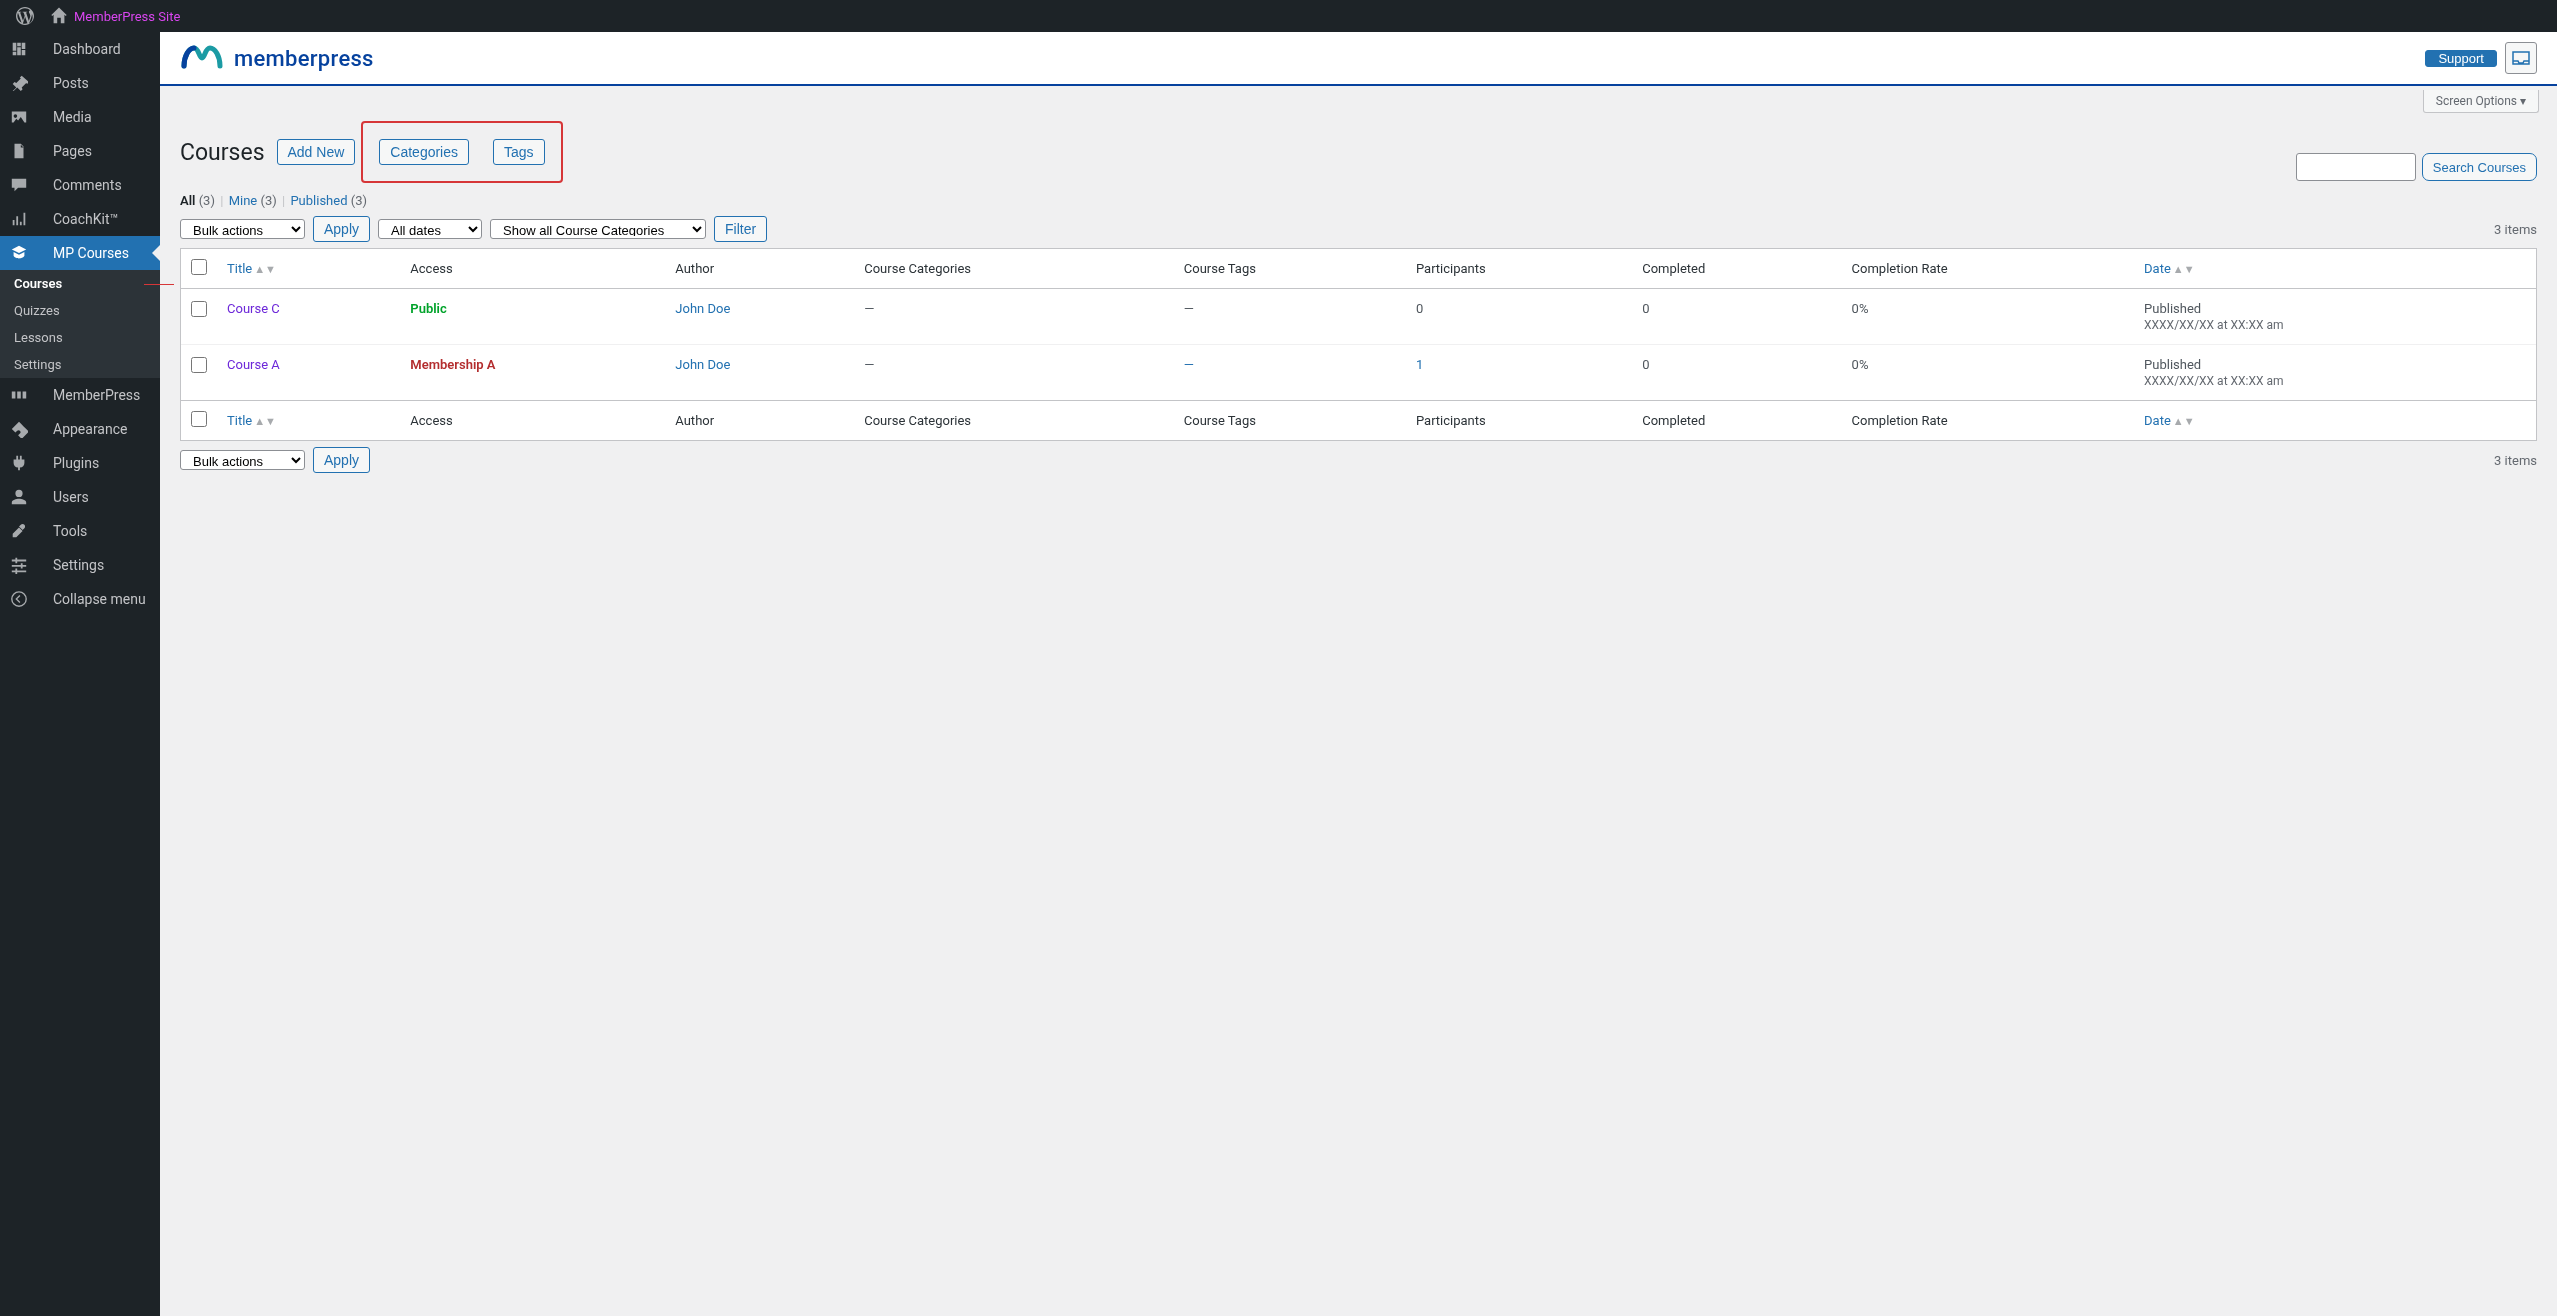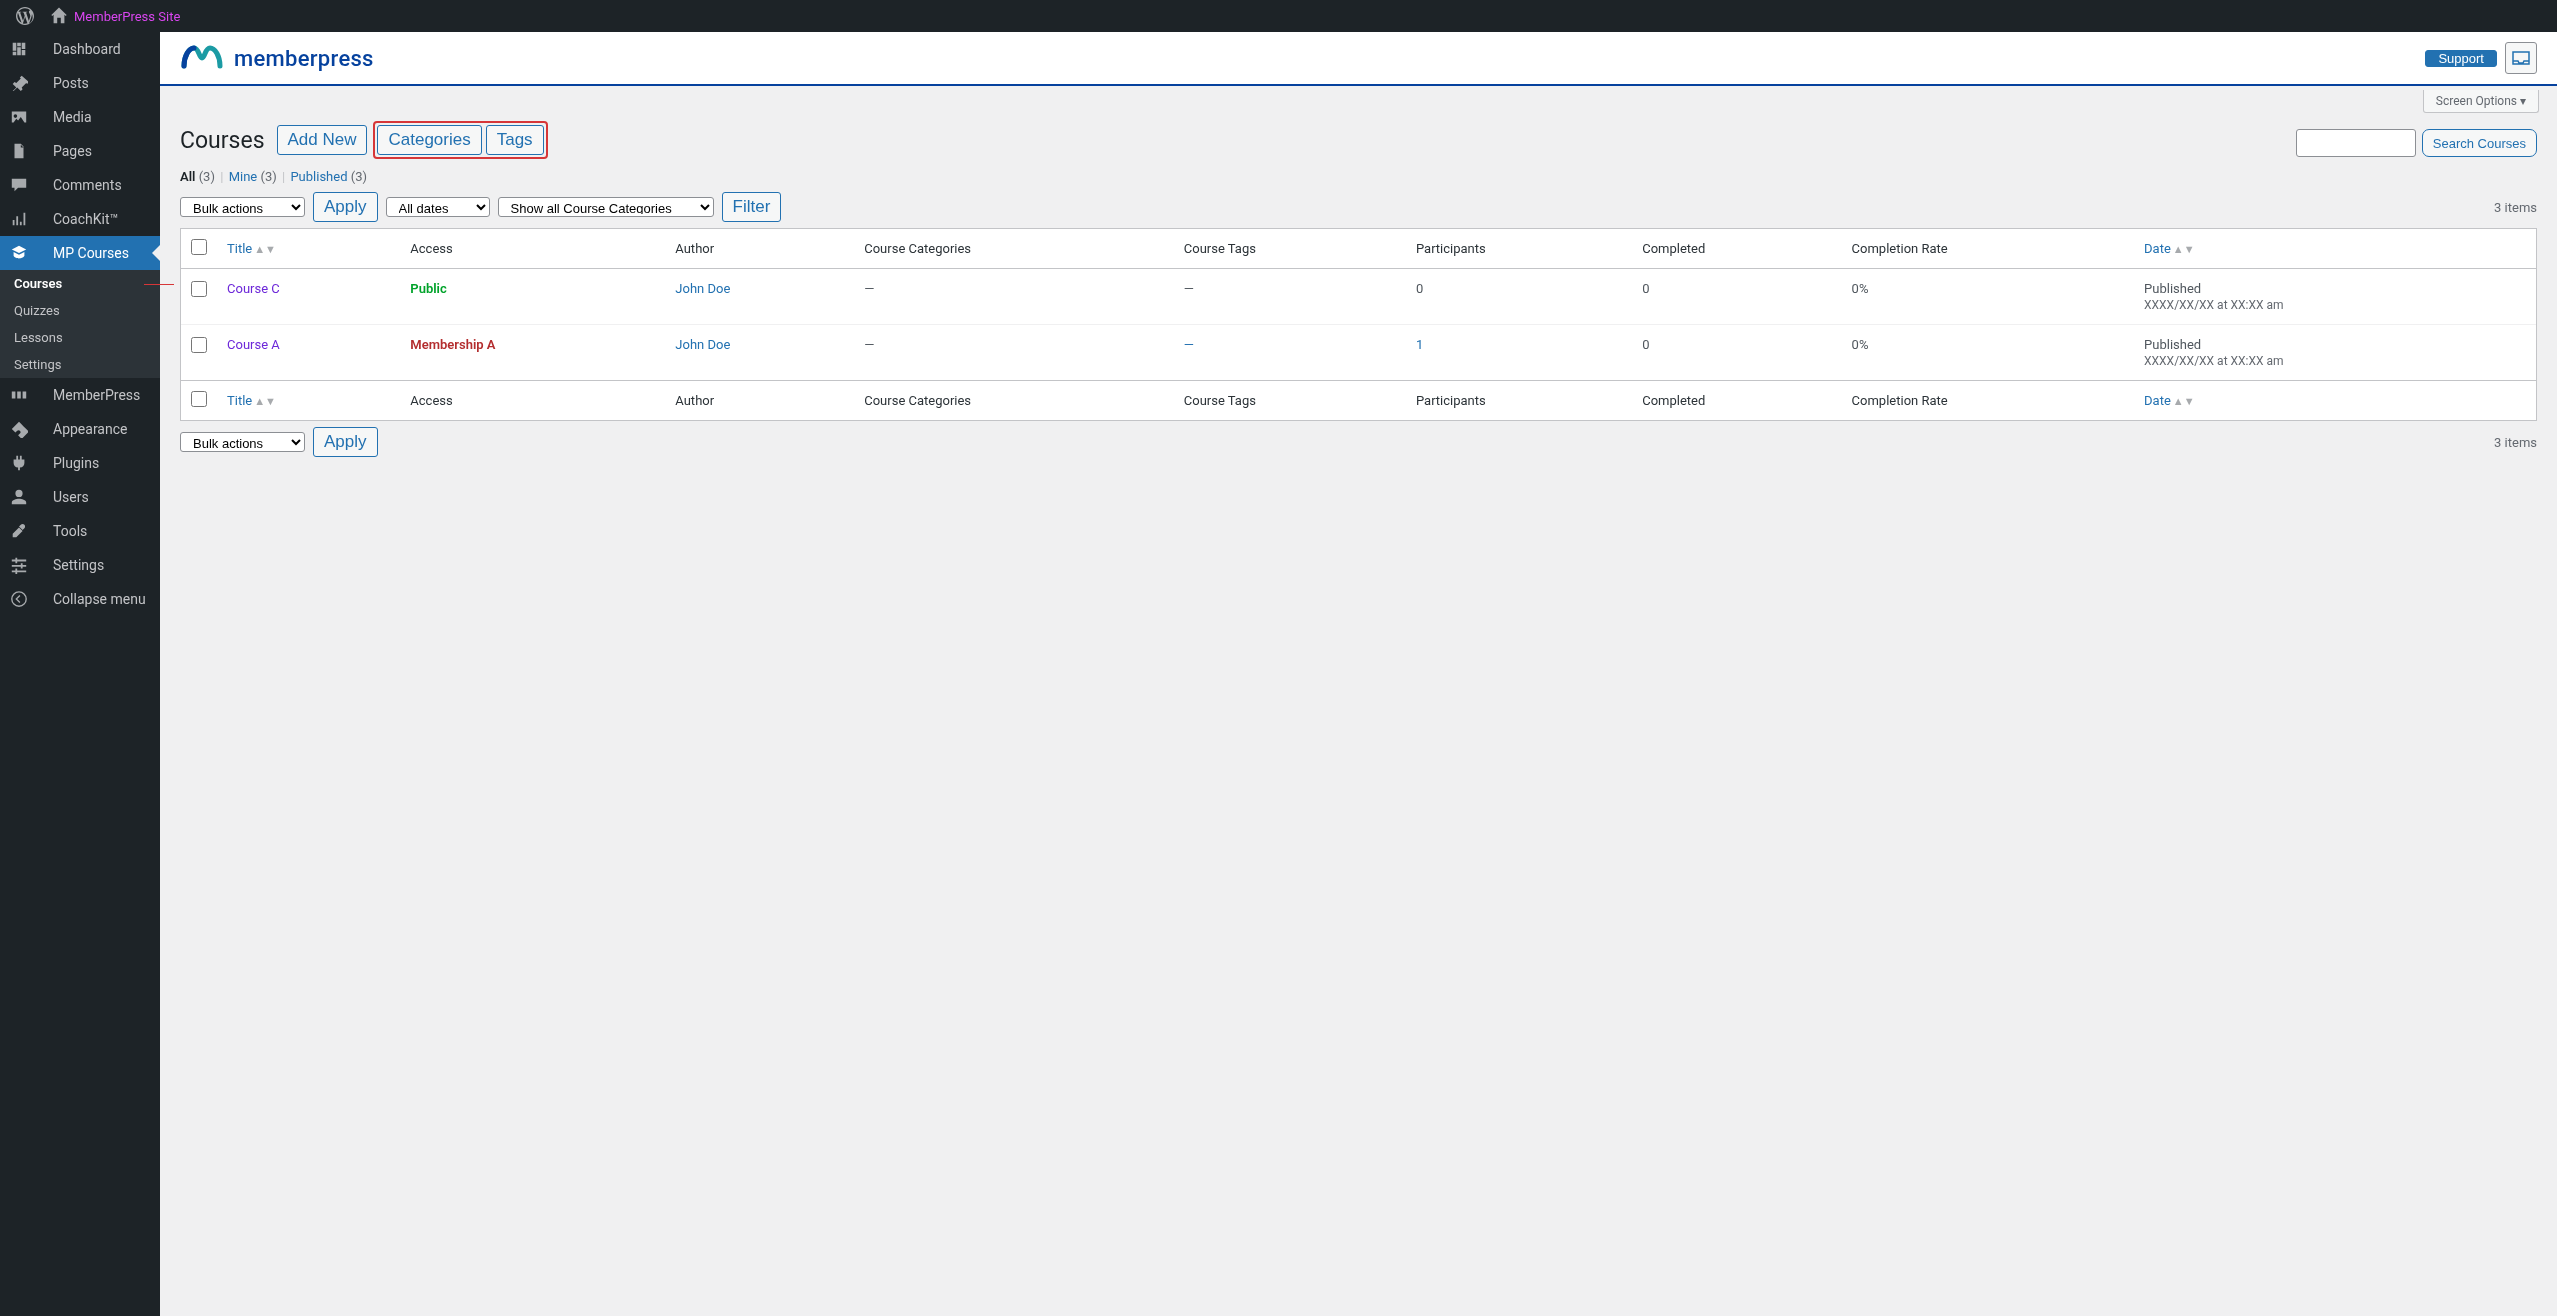--- a/index.html
+++ b/index.html
@@ -34,22 +34,22 @@
 .square-btn { width: 32px; height: 32px; border: 1px solid #8c8f94; border-radius: 3px; display: flex; align-items: center; justify-content: center; background: #f6f7f7; cursor: pointer; }
 .square-btn svg { width: 20px; height: 20px; fill: #2271b1; }
 
 .screen-options { display: flex; justify-content: flex-end; padding: 4px 18px 0; }
 .screen-options-tab { background: #f6f7f7; border: 1px solid #c3c4c7; border-top: none; border-radius: 0 0 3px 3px; padding: 4px 12px; font-size: 12px; color: #646970; cursor: pointer; }
 
 .content { padding: 8px 20px 40px; }
 
 .page-title-row { display: flex; align-items: center; gap: 6px; margin-bottom: 10px; }
 .page-title { font-size: 23px; font-weight: 400; color: #1d2327; margin-right: 6px; }
-.action-btn { border: 1px solid #2271b1; color: #2271b1; background: #f6f7f7; border-radius: 3px; padding: 4px 10px; font-size: 17px; cursor: pointer; }
-.highlight-wrap { border: 2px solid #d63638; border-radius: 4px; display: inline-flex; gap: 4px; padding: 2px; }
+.action-btn { border: 1px solid #2271b1; color: #2271b1; background: #f6f7f7; border-radius: 3px; padding: 4px 10px; font-size: 14px; cursor: pointer; }
+.highlight-wrap { border: 2px solid #d63638; border-radius: 4px; display: inline-flex; gap: 24px; padding: 16px; }
 
 .search-box { float: right; margin-top: -40px; display: flex; gap: 6px; }
 .search-box input { border: 1px solid #8c8f94; border-radius: 3px; padding: 3px 8px; width: 120px; height: 28px; }
 .search-courses-btn { border: 1px solid #2271b1; color: #2271b1; background: #f6f7f7; border-radius: 7px; padding: 0 10px; font-size: 13px; cursor: pointer; height: 28px; }
 
 .subsubsub { font-size: 13px; margin-bottom: 8px; }
 .subsubsub .sep { color: #c3c4c7; padding: 0 2px; }
 .subsubsub .count { color: #646970; }
 .subsubsub .cur { color: #1d2327; font-weight: 600; }
 

